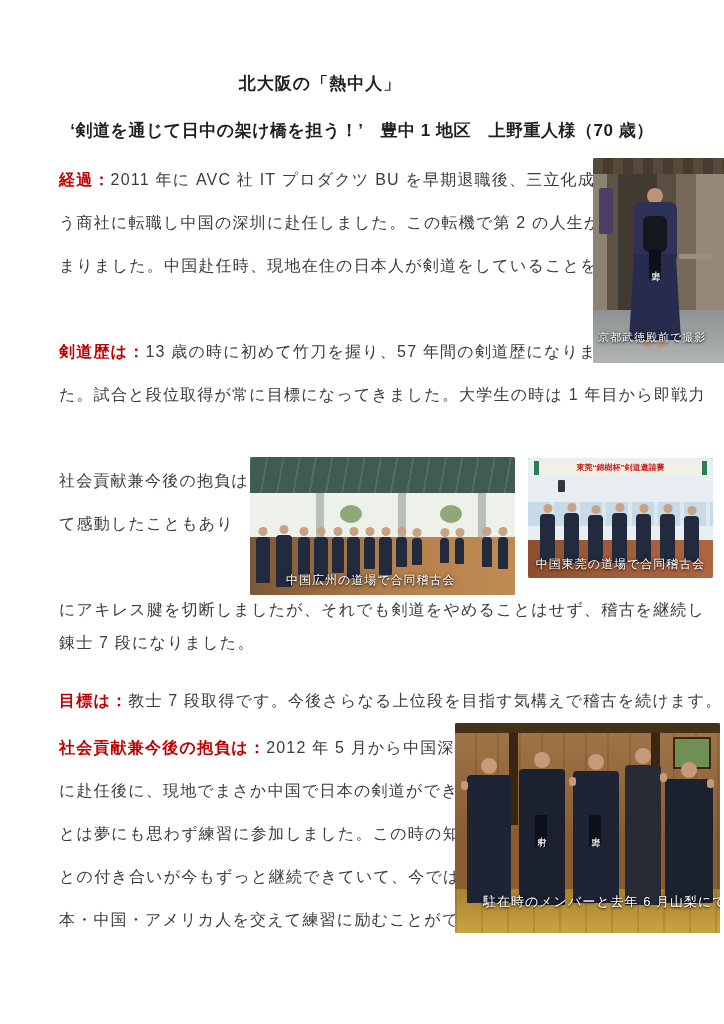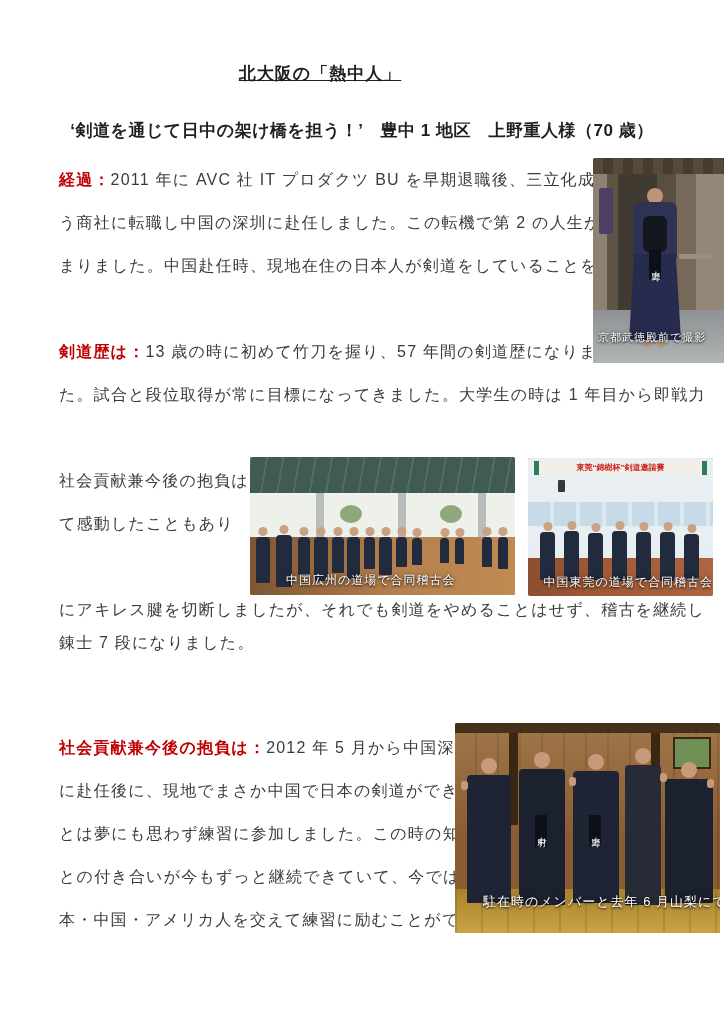--- a/index.html
+++ b/index.html
@@ -2,22 +2,22 @@
 <html><head>
 <meta charset="utf-8">
 <style>
   html,body { margin:0; padding:0; background:#ffffff; }
   .page {
     position:relative; width:724px; height:1024px; background:#ffffff;
     font-family:"Liberation Sans","DejaVu Sans",sans-serif;
     color:#3b3b3b; overflow:hidden;
   }
   .title {
-    position:absolute; top:62px; left:0; width:640px; text-align:center;
-    font-size:17px; font-weight:bold; color:#1f1f1f; letter-spacing:1px;text-decoration:underline;
+    position:absolute; top:72px; left:0; width:640px; text-align:center;
+    font-size:17px; font-weight:bold; color:#1f1f1f; letter-spacing:1px;
   }
   .subtitle {
     position:absolute; top:119px; left:0; width:724px; text-align:center;
     font-size:17px; font-weight:bold; color:#1f1f1f; letter-spacing:0.5px;
   }
   .ln {
     position:absolute; left:59px; font-size:16px; letter-spacing:1.2px;
     white-space:nowrap; color:#3b3b3b;
   }
   .lbl { color:#c00000; font-weight:bold; }
@@ -103,20 +103,21 @@
   <div class="ln" style="top:213px">う商社に転職し中国の深圳に赴任しました。この転機で第 2 の人生が始</div>
   <div class="ln" style="top:256px">まりました。中国赴任時、現地在住の日本人が剣道をしていることを知</div>
 
   <div class="ln" style="top:342px"><span class="lbl">剣道歴は：</span><span>13 歳の時に初めて竹刀を握り、57 年間の剣道歴になりまし</span></div>
   <div class="ln" style="top:385px">た。試合と段位取得が常に目標になってきました。大学生の時は 1 年目から即戦力</div>
   <div class="ln" style="top:471px">社会貢献兼今後の抱負は</div>
   <div class="ln" style="top:514px">て感動したこともあり</div>
   <div class="ln" style="top:600px">にアキレス腱を切断しましたが、それでも剣道をやめることはせず、稽古を継続し</div>
   <div class="ln" style="top:633px">錬士 7 段になりました。</div>
 
+  <div class="ln" style="top:691px"><span class="lbl">目標は：</span><span>教士 7 段取得です。今後さらなる上位段を目指す気構えで稽古を続けます。</span></div>
 
   <div class="ln" style="top:738px"><span class="lbl">社会貢献兼今後の抱負は：</span><span>2012 年 5 月から中国深圳</span></div>
   <div class="ln" style="top:781px">に赴任後に、現地でまさか中国で日本の剣道ができる</div>
   <div class="ln" style="top:824px">とは夢にも思わず練習に参加しました。この時の知人</div>
   <div class="ln" style="top:867px">との付き合いが今もずっと継続できていて、今では日</div>
   <div class="ln" style="top:910px">本・中国・アメリカ人を交えて練習に励むことができ</div>
 
   <div class="photo" style="left:593px; top:158px; width:124px; height:205px;padding-left:15px;">
     <div class="layer ky-eave" style="width:100%"></div>
     <div class="layer ky-wall"></div>
@@ -152,34 +153,34 @@
     <div class="pn" style="left:129px; width:13px; height:38px; bottom:20px;"></div>
     <div class="pn" style="left:146px; width:11px; height:30px; bottom:28px;"></div>
     <div class="pn" style="left:162px; width:10px; height:27px; bottom:30px;"></div>
     <div class="pn" style="left:190px; width:9px; height:25px; bottom:32px;"></div>
     <div class="pn" style="left:205px; width:9px; height:26px; bottom:31px;"></div>
     <div class="pn" style="left:232px; width:10px; height:30px; bottom:28px;"></div>
     <div class="pn" style="left:248px; width:10px; height:32px; bottom:26px;"></div>
     <div class="photo-caption" style="left:36px; bottom:6px;">中国広州の道場で合同稽古会</div>
   </div>
 
-  <div class="photo" style="left:528px; top:458px; width:185px; height:138px;">
+  <div class="photo" style="left:528px; top:458px; width:185px; height:120px;">
     <div class="layer dg-wall"></div>
     <div class="layer dg-banner">東莞“錦樹杯”剣道邀請賽</div>
     <div class="layer dg-ac"></div>
     <div class="layer dg-windows"></div>
     <div class="layer dg-floor"></div>
     <div class="pn" style="left:12px; width:15px; height:48px; bottom:16px;"></div>
     <div class="pn" style="left:36px; width:15px; height:50px; bottom:15px;"></div>
     <div class="pn" style="left:60px; width:15px; height:47px; bottom:16px;"></div>
     <div class="pn" style="left:84px; width:15px; height:50px; bottom:15px;"></div>
     <div class="pn" style="left:108px; width:15px; height:48px; bottom:16px;"></div>
     <div class="pn" style="left:132px; width:15px; height:49px; bottom:15px;"></div>
     <div class="pn" style="left:156px; width:15px; height:46px; bottom:16px;"></div>
-    <div class="photo-caption" style="left:0; right:0; bottom:5px; text-align:right;">中国東莞の道場で合同稽古会</div>
+    <div class="photo-caption" style="left:0; right:0; bottom:5px; text-align:center;">中国東莞の道場で合同稽古会</div>
   </div>
 
   <div class="photo" style="left:455px; top:723px; width:265px; height:210px;">
     <div class="layer ym-wall" style="inset:0"></div>
     <div class="layer ym-light" style="inset:0"></div>
     <div class="layer ym-beam"></div>
     <div class="layer ym-post" style="left:54px"></div>
     <div class="layer ym-post" style="left:196px"></div>
     <div class="layer ym-window"></div>
     <div class="layer ym-floor"></div>

